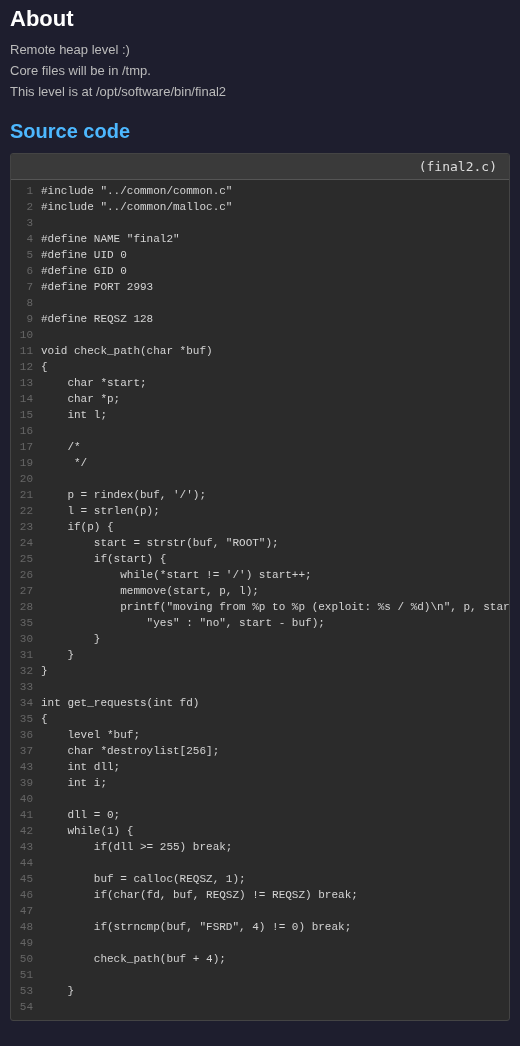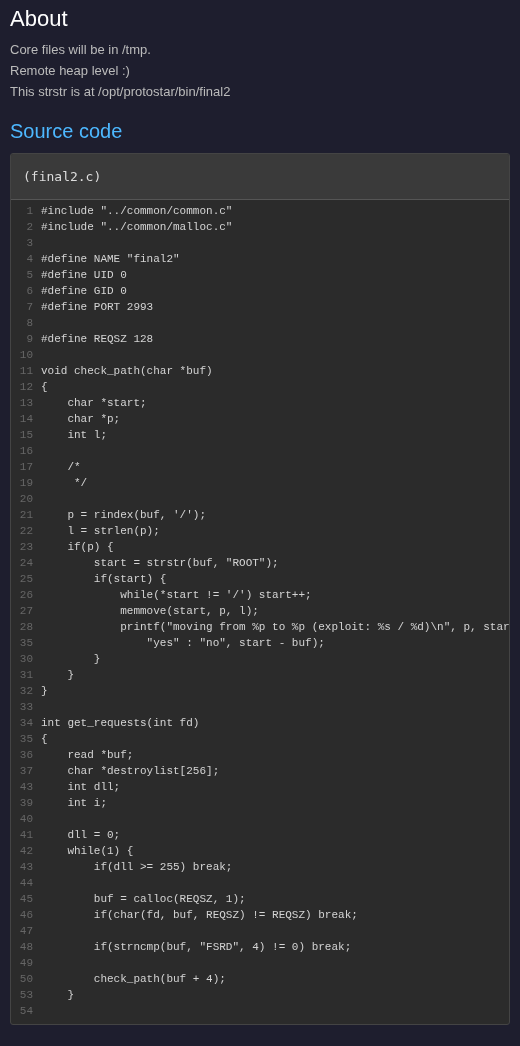--- a/index.html
+++ b/index.html
@@ -16,57 +16,58 @@
       color: #ccc;
     }
 
     .about-section {
       background-color: #1e1e2e;
       padding: 6px 10px 12px 10px;
     }
 
     .about-title {
       font-size: 22px;
-      font-weight: normal;
+      font-weight: bold;
       color: #ffffff;
       margin-bottom: 8px;
     }
 
     .about-text {
       font-size: 13px;
       color: #bbbbbb;
       line-height: 1.6;
     }
 
     .source-section {
       background-color: #1e1e2e;
       padding: 6px 10px 12px 10px;
     }
 
     .source-title {
       font-size: 20px;
-      font-weight: normal;
+      font-weight: bold;
       color: #4db8ff;
       margin-bottom: 10px;
     }
 
     .code-container {
       background-color: #2b2b2b;
       border: 1px solid #444;
       border-radius: 3px;
       overflow: hidden;
     }
 
     .code-filename {
       background-color: #3a3a3a;
-      padding: 15px 12px;
+      padding: 5px 12px;
       font-size: 13px;
       color: #dddddd;
       border-bottom: 1px solid #555;
       font-family: monospace;
+      text-align: right;
     }
 
     .code-body {
       padding: 4px 0;
       overflow-x: auto;
     }
 
     .code-line {
       display: flex;
       align-items: flex-start;
@@ -90,23 +91,23 @@
       color: #d4d4d4;
       white-space: pre;
       flex: 1;
     }
   </style>
 </head>
 <body>
 
 <div class="about-section">
   <div class="about-title">About</div>
+  <div class="about-text">Remote heap level :)</div>
   <div class="about-text">Core files will be in /tmp.</div>
-  <div class="about-text">Remote heap level :)</div>
-  <div class="about-text">This strstr is at /opt/protostar/bin/final2</div>
+  <div class="about-text">This level is at /opt/software/bin/final2</div>
 </div>
 
 <div class="source-section">
   <div class="source-title">Source code</div>
   <div class="code-container">
     <div class="code-filename">(final2.c)</div>
     <div class="code-body" id="code-body">
     <div class="code-line">
           <span class="line-num">1</span>
           <span class="line-code">#include "../common/common.c"</span>
@@ -238,21 +239,21 @@
         <div class="code-line">
           <span class="line-num">34</span>
           <span class="line-code">int get_requests(int fd)</span>
         </div>
         <div class="code-line">
           <span class="line-num">35</span>
           <span class="line-code">{</span>
         </div>
         <div class="code-line">
           <span class="line-num">36</span>
-          <span class="line-code">    read *buf;</span>
+          <span class="line-code">    level *buf;</span>
         </div>
         <div class="code-line">
           <span class="line-num">37</span>
           <span class="line-code">    char *destroylist[256];</span>
         </div>
         <div class="code-line">
           <span class="line-num">43</span>
           <span class="line-code">    int dll;</span>
         </div>
         <div class="code-line">
@@ -297,20 +298,24 @@
         </div>
         <div class="code-line">
           <span class="line-num">49</span>
           <span class="line-code"></span>
         </div>
         <div class="code-line">
           <span class="line-num">50</span>
           <span class="line-code">        check_path(buf + 4);</span>
         </div>
         <div class="code-line">
+          <span class="line-num">51</span>
+          <span class="line-code"></span>
+        </div>
+        <div class="code-line">
           <span class="line-num">53</span>
           <span class="line-code">    }</span>
         </div>
         <div class="code-line">
           <span class="line-num">54</span>
           <span class="line-code"></span>
         </div>
       </div>
 
   </div>

